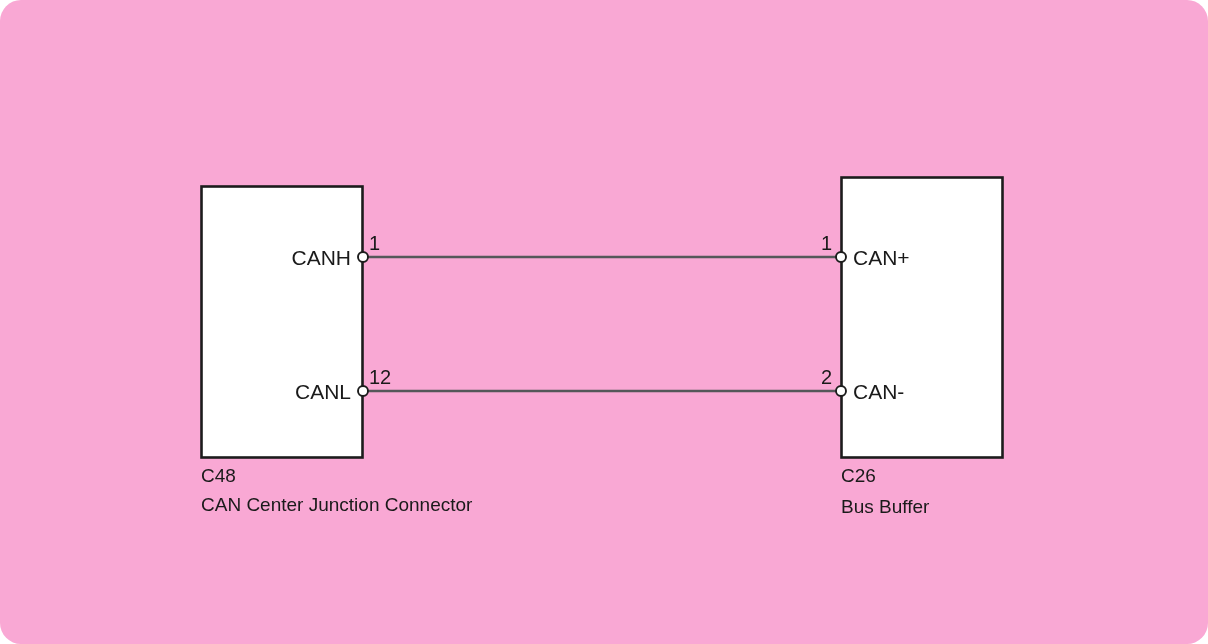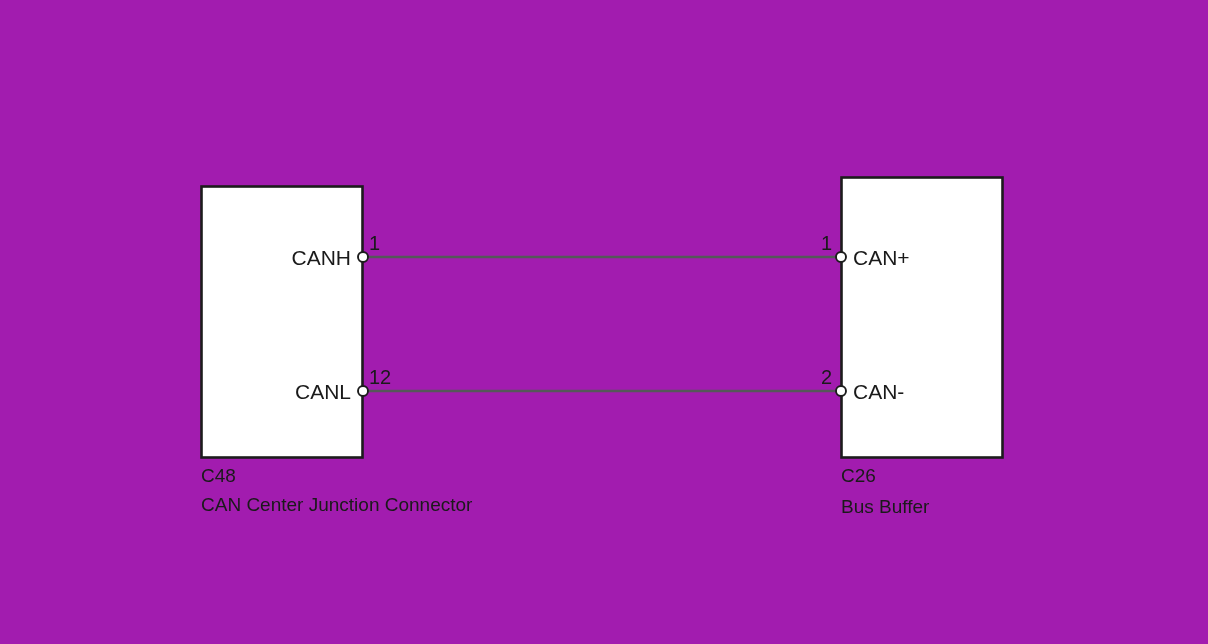--- a/index.html
+++ b/index.html
@@ -5,23 +5,24 @@
 <style>
   html, body {
     margin: 0;
     padding: 0;
     background: #ffffff;
   }
   #canvas {
     position: relative;
     width: 1208px;
     height: 644px;
-    background: #a21caf;
+    background: #f9a8d4;
     font-family: "Liberation Sans", sans-serif;
     overflow: hidden;
+    border-radius: 21px;
   }
   .diagram-svg {
     position: absolute;
     left: 0;
     top: 0;
     width: 1208px;
     height: 644px;
   }
   
   .conn-box {

